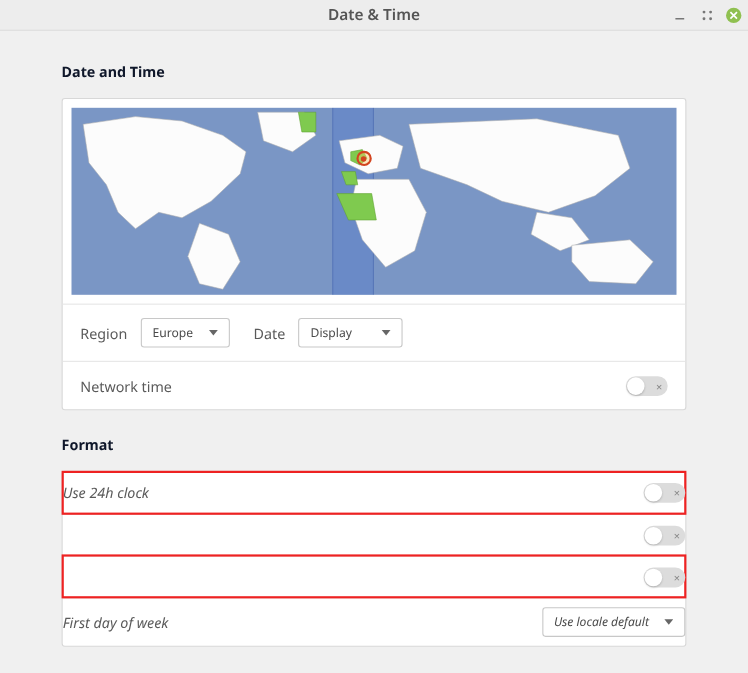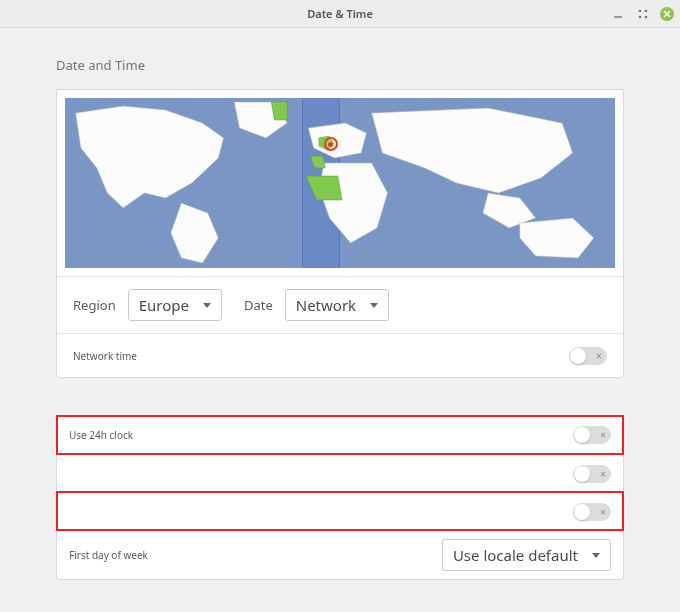--- a/index.html
+++ b/index.html
@@ -17,21 +17,21 @@
       background: #ededed;
       display: flex;
       align-items: center;
       justify-content: center;
       position: relative;
       border-bottom: 1px solid #ddd;
     }
     .titlebar .title {
       font-weight: 600;
       color: #555;
-      font-size: 11px;
+      font-size: 14px;
     }
     .titlebar .controls {
       position: absolute;
       right: 6px;
       top: 0;
       height: 28px;
       display: flex;
       align-items: center;
       gap: 10px;
     }
@@ -51,22 +51,22 @@
       width: 14px;
       height: 14px;
       color: #fff;
       font-size: 10px;
       line-height: 14px;
     }
     .content {
       padding: 28px 56px 20px 56px;
     }
     .section-title {
-      font-weight: 400;
-      color: #737373;
+      font-weight: 700;
+      color: #0f172a;
       margin-bottom: 10px;
       font-size: 13px;
     }
     .panel {
       background: #fff;
       border: 1px solid #d8d8d8;
       border-radius: 3px;
       margin-top: 15px;
     }
     .map-wrap {
@@ -114,32 +114,32 @@
     .row {
       display: flex;
       align-items: center;
       padding: 10px 16px;
       border-top: 1px solid #e6e6e6;
       min-height: 44px;
     }
     .row:first-child { border-top: none; }
     .row-label {
       color: #5a5a5a;
-      font-size: 10px;
+      font-size: 13px;
     }
     .spacer { flex: 1; }
     .combo {
       border: 1px solid #c8c8c8;
       background: #fff;
       padding: 5px 10px;
       border-radius: 3px;
       display: flex;
       align-items: center;
       gap: 14px;
-      font-size: 15px;
+      font-size: 11px;
       color: #4a4a4a;
       cursor: pointer;
       min-width: 80px;
     }
     .combo .caret {
       margin-left: auto;
       width: 0; height: 0;
       border-left: 4px solid transparent;
       border-right: 4px solid transparent;
       border-top: 5px solid #666;
@@ -182,21 +182,21 @@
       color: #888;
     }
     .black-field {
       background: #000;
       height: 28px;
       border: 1px solid #bbb;
       border-radius: 2px;
     }
     .date-field { width: 155px; }
     .time-field { width: 65px; margin-left: 20px; }
-    .format-panel .row { min-height: 38px; padding: 8px 12px; }
+    .format-panel .row { min-height: 38px; padding: 8px 0; font-style: italic; }
     .highlight-red {
       outline: 2px solid #e22;
       outline-offset: -1px;
       position: relative;
       z-index: 1;
     }
     .section-gap { height: 22px; }
   </style>
 </head>
 <body>
@@ -266,38 +266,39 @@
     </div>
 
     <div class="region-city-row">
       <span class="lbl">Region</span>
       <div class="combo">
         <span>Europe</span>
         <span class="caret"></span>
       </div>
       <span class="lbl" style="margin-left:10px">Date</span>
       <div class="combo" style="min-width:95px">
-        <span>Network</span>
+        <span>Display</span>
         <span class="caret"></span>
       </div>
     </div>
 
     <div class="row">
       <span class="row-label">Network time</span>
       <span class="spacer"></span>
       <div class="toggle">
         <div class="knob"></div>
           <span class="x">×</span>
       </div>
     </div>
 
   </div>
 
   <div class="section-gap"></div>
 
+  <div class="section-title">Format</div>
   <div class="panel format-panel">
     <div class="row highlight-red">
       <span class="row-label">Use 24h clock</span>
       <span class="spacer"></span>
       <div class="toggle">
         <div class="knob"></div>
           <span class="x">×</span>
       </div>
     </div>
     <div class="row">

